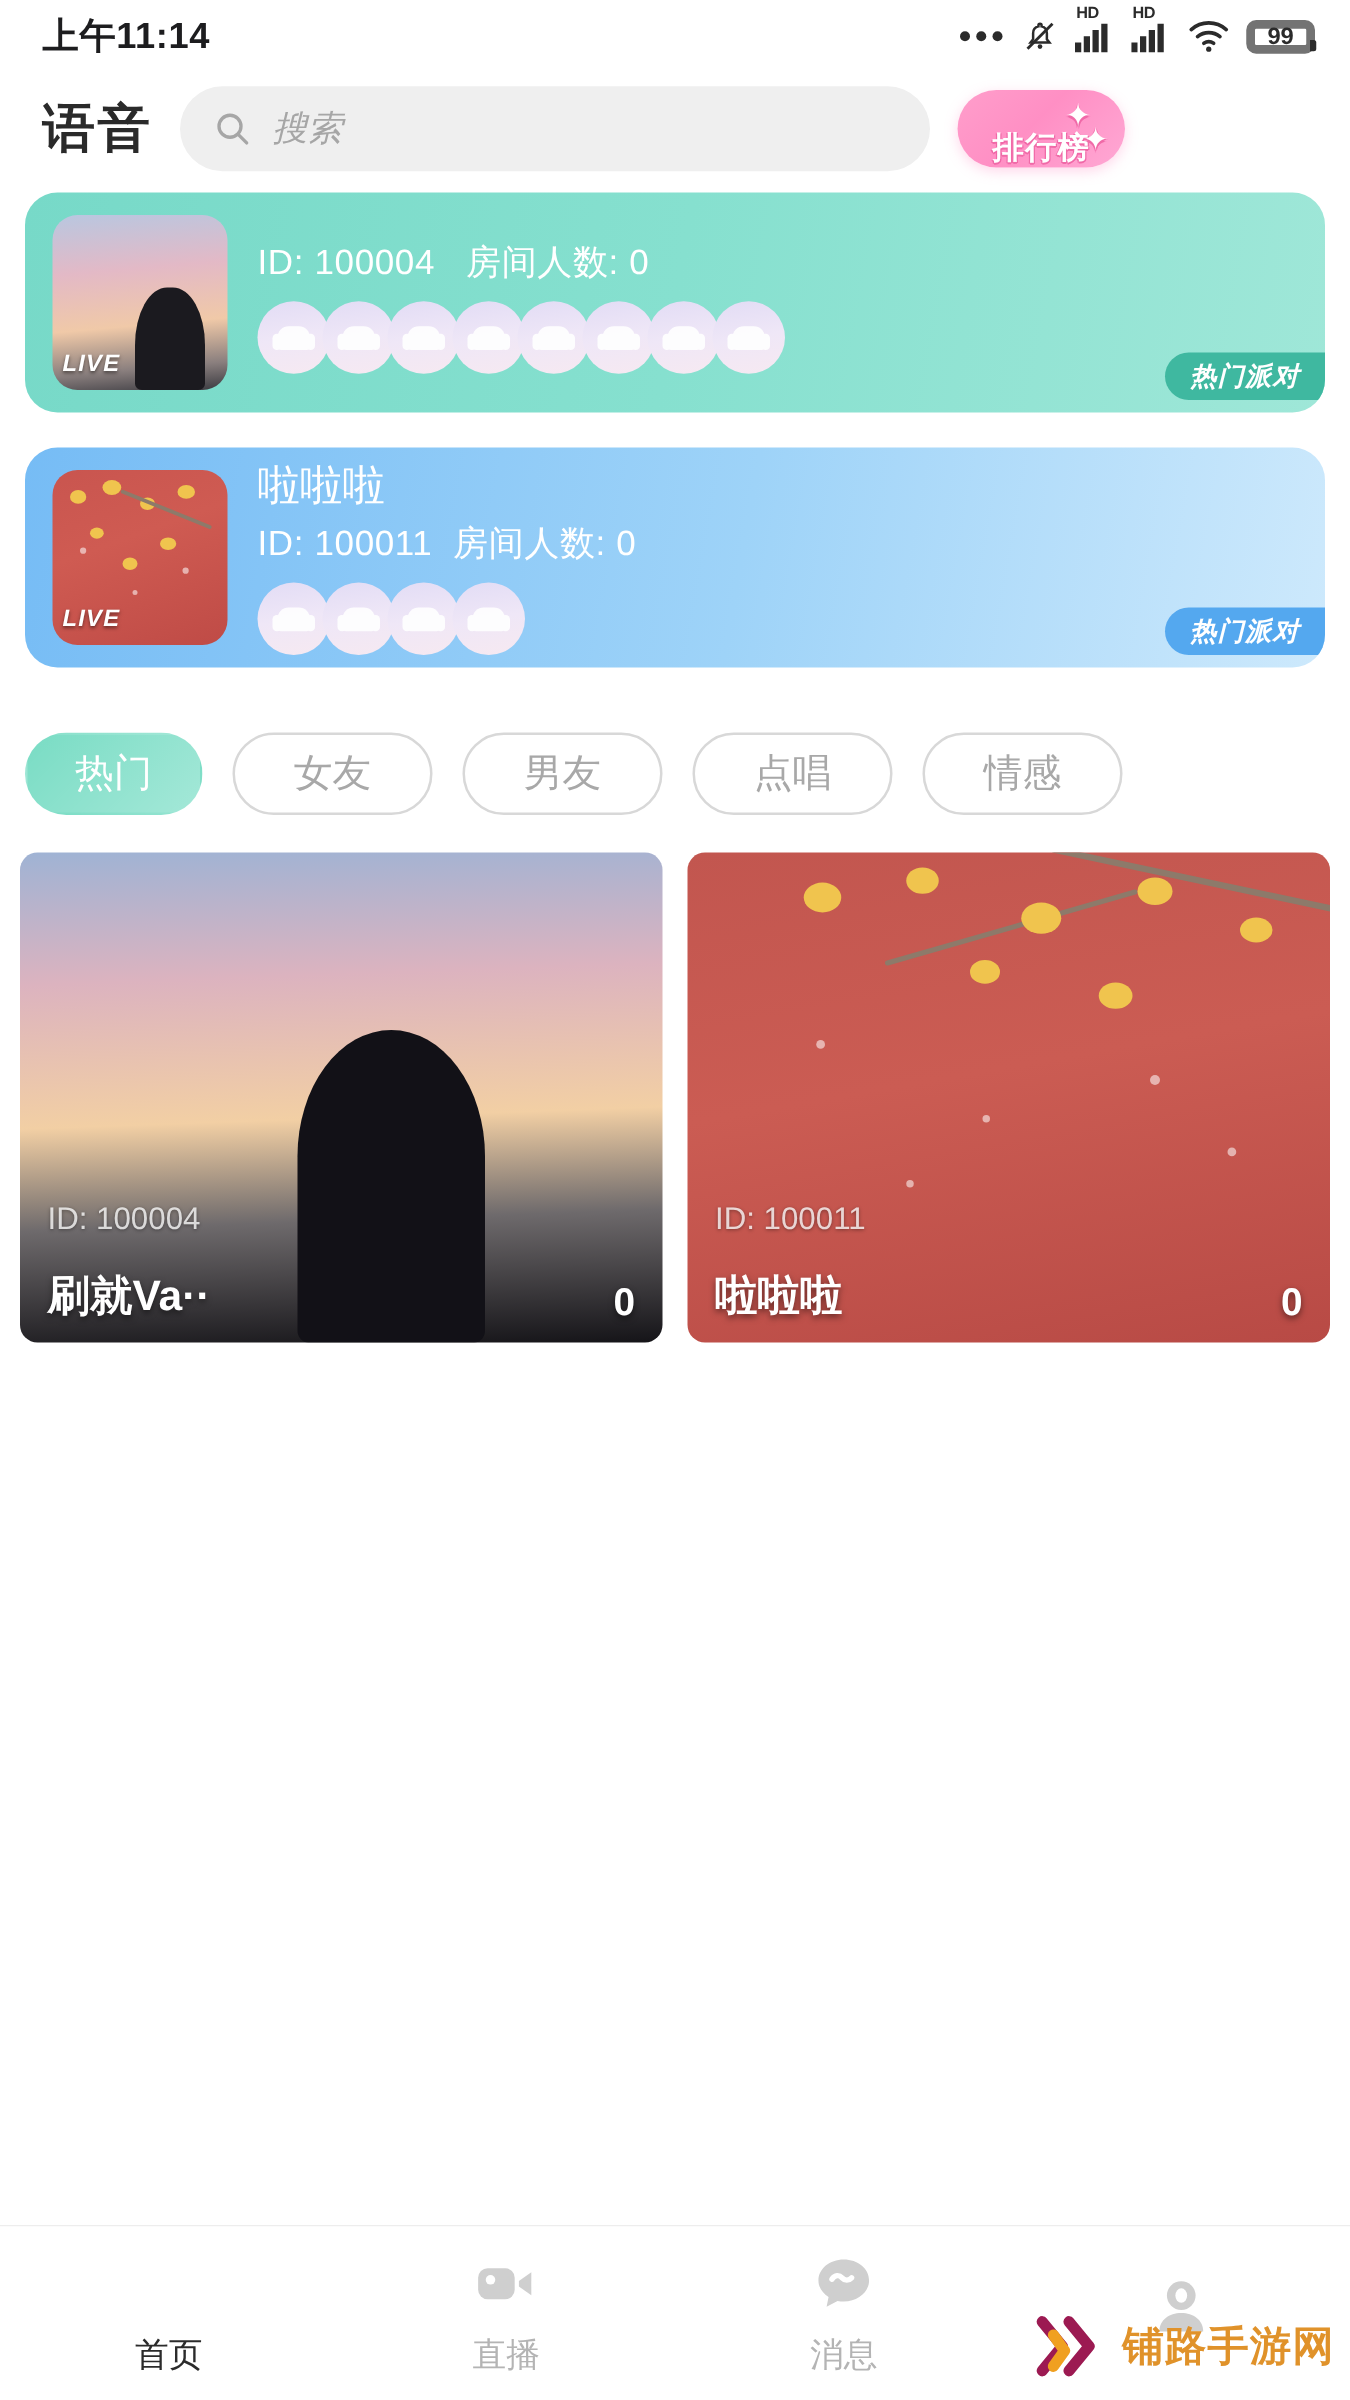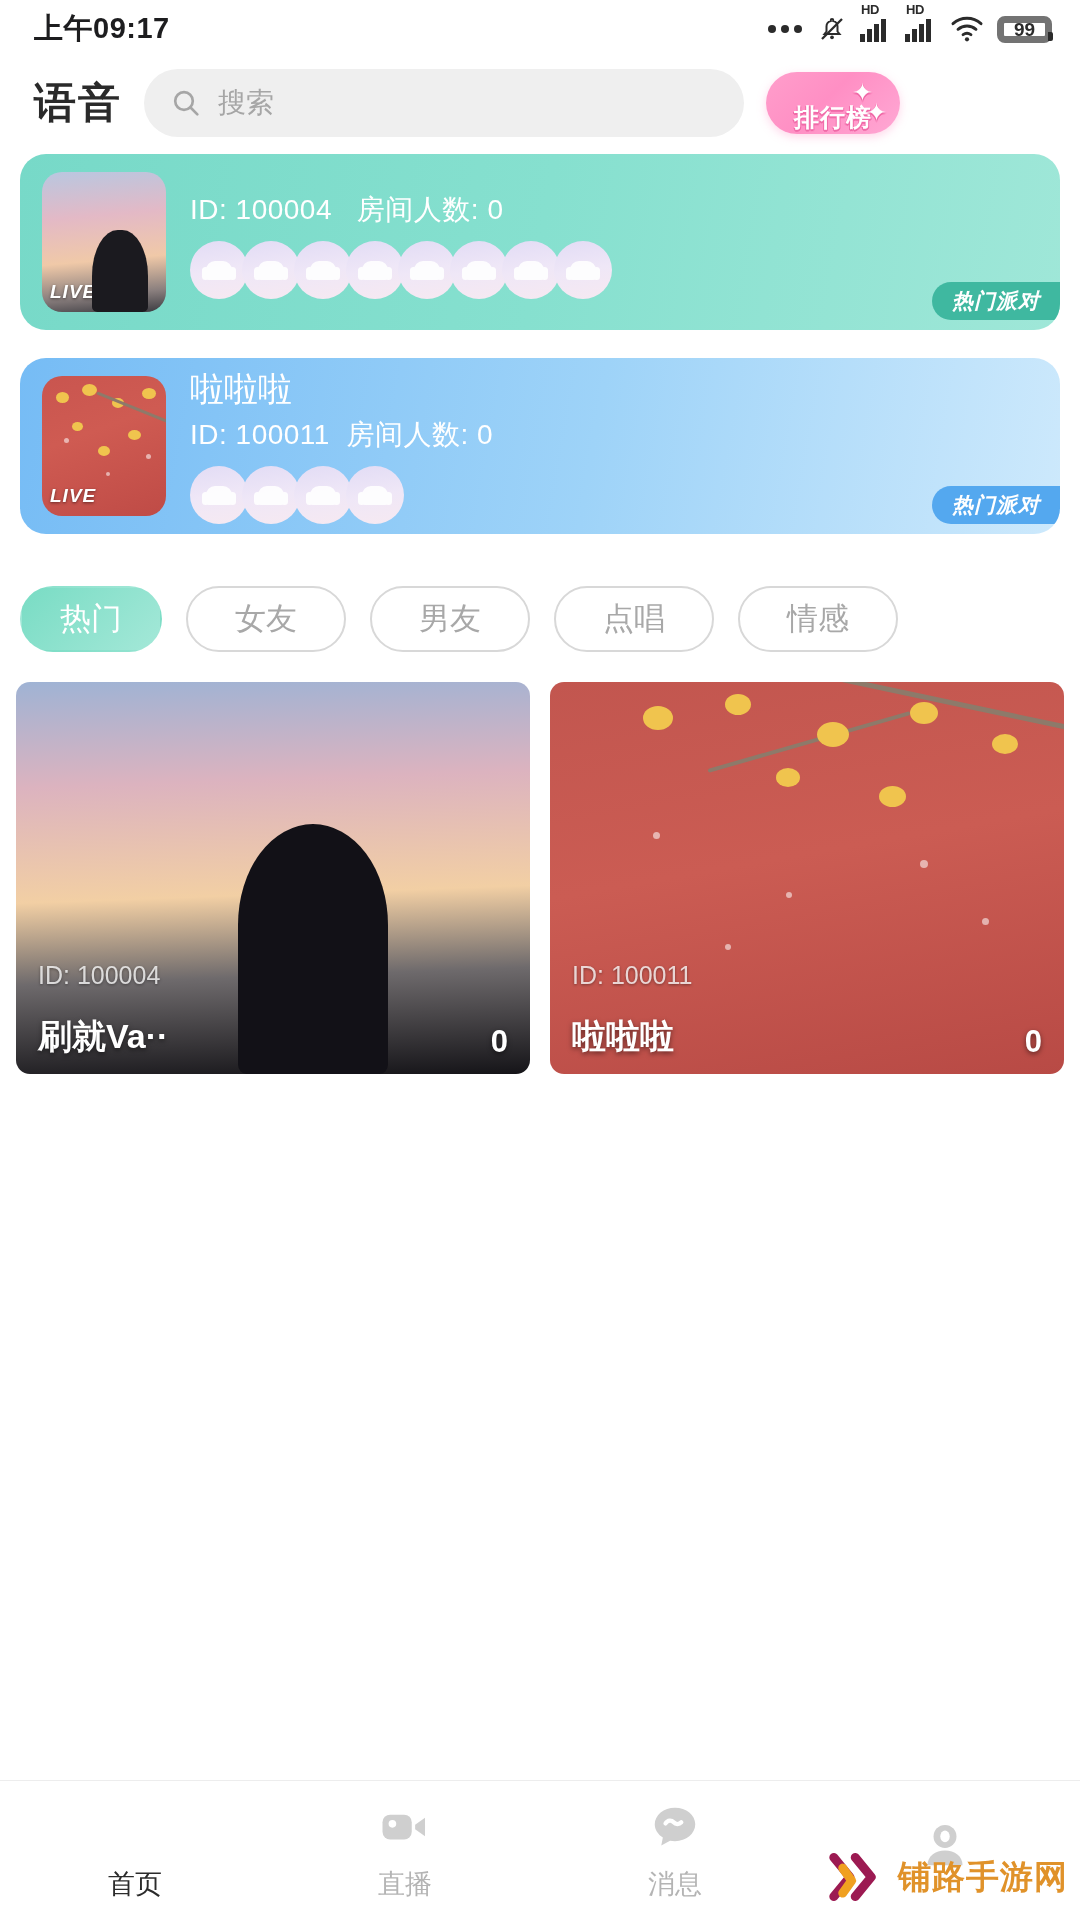--- a/index.html
+++ b/index.html
@@ -26,21 +26,21 @@
     display:flex; align-items:center; justify-content:center; position:relative;
   }
   .batt:after{ content:""; position:absolute; right:-8px; top:9px; width:5px; height:9px; background:#2b2b2b; border-radius:0 2px 2px 0; }
   .batt span{ font-size:19px; font-weight:700; color:#2b2b2b; line-height:1; }
 
   
   .header{ height:90px; display:flex; align-items:center; padding:0 26px 0 34px; gap:22px; }
   .app-title{ font-size:42px; font-weight:600; color:#2a2a2a; letter-spacing:2px; white-space:nowrap; }
   .searchbox{
     flex:1; height:68px; background:#efefef; border-radius:34px;
-    display:flex; align-items:center; padding:0 26px; gap:16px; max-width:600px;
+    display:flex; align-items:center; padding:0 26px; gap:16px; max-width:600px;font-style:italic;
   }
   .search-ph{ font-size:28px; color:#a6a6a6; }
   .rank-btn{
     width:134px; height:62px; border-radius:31px; position:relative; flex-shrink:0;
     background:linear-gradient(135deg,#ff9ecb 0%,#ff8fc4 45%,#ffa8d4 100%);
     display:flex; align-items:flex-end; justify-content:center;
     box-shadow:0 3px 10px rgba(255,140,195,.35);
   }
   .rank-btn span{
     font-size:25px; font-weight:800; color:#ffffff; letter-spacing:1px;
@@ -52,21 +52,21 @@
 
   
   .banners{ padding:0 20px; display:flex; flex-direction:column; gap:28px; margin-top:6px; }
   .banner{
     height:176px; border-radius:26px; position:relative; overflow:hidden;
     display:flex; align-items:center; padding:0 22px;
   }
   .banner.teal{ background:linear-gradient(100deg,#77d9c8 0%,#86e0cf 50%,#9fe7d8 100%); }
   .banner.blue{ background:linear-gradient(100deg,#76bcf5 0%,#9ed3f8 55%,#cde9fc 100%); }
   .thumb{
-    width:124px; height:140px; border-radius:20px; flex-shrink:0;
+    width:140px; height:140px; border-radius:20px; flex-shrink:0;
     position:relative; overflow:hidden;
   }
   .thumb.sunset{ background:linear-gradient(175deg,#b9c7e0 0%,#e3b9c6 32%,#f0c9a8 62%,#8a7f7e 85%,#3a3a40 100%); }
   .thumb.red{ background:linear-gradient(160deg,#c9554f 0%,#cf5b52 40%,#bf4b46 100%); }
   .thumb.sunset:after{
     content:""; position:absolute; right:18px; bottom:0; width:56px; height:82px;
     background:#1b1a1f; border-radius:46% 46% 10% 10% / 56% 56% 6% 6%;
   }
   .live-tag{
     position:absolute; left:8px; bottom:9px;
@@ -157,21 +157,21 @@
   .gray-ico{ fill:#cfcfcf; }
   .watermark{
     position:absolute; right:12px; bottom:18px; display:flex; align-items:center; gap:10px;
   }
   .wm-text{ font-size:33px; font-weight:700; color:#e0922a; letter-spacing:1px; }
 </style>
 </head>
 <body>
 
 <div class="statusbar">
-  <div class="status-time">上午09:17</div>
+  <div class="status-time">上午11:14</div>
   <div class="status-icons">
     <span class="dots">
         <i></i>
         <i></i>
         <i></i>
       </span>
     <svg class="ic" width="30" height="30" viewBox="0 0 24 24">
       <path d="M6 16h12l-1.6-2V10a4.4 4.4 0 0 0-3.4-4.3V5a1 1 0 0 0-2 0v.7A4.4 4.4 0 0 0 7.6 10v4L6 16z" fill="none" stroke="#2b2b2b" stroke-width="1.6"></path>
       <circle cx="12" cy="18.6" r="1.5" fill="#2b2b2b"></circle>
       <line x1="4" y1="20" x2="20" y2="4" stroke="#2b2b2b" stroke-width="1.8"></line>

